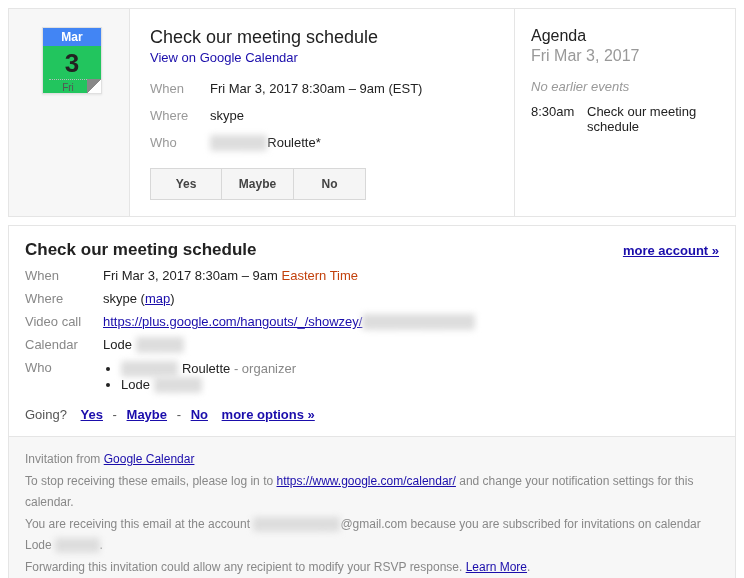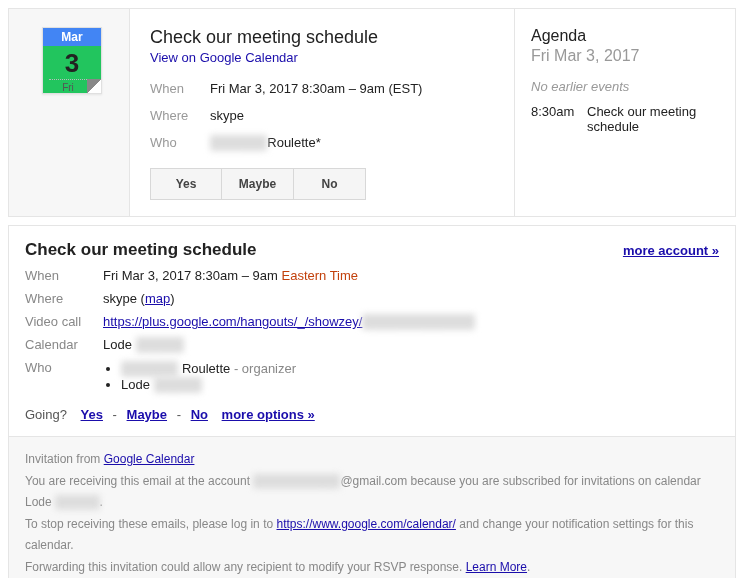--- a/index.html
+++ b/index.html
@@ -320,22 +320,22 @@
     <span class="sep">-</span>
     <a href="#">No</a>
     <a href="#" class="more-opt">more options »</a>
   </div>
 
   <div class="footer">
     <div>
       <span>Invitation from </span><a href="#">Google Calendar</a>
     </div>
     <div>
+      <span>To stop receiving these emails, please log in to </span><a href="#">https://www.google.com/calendar/</a><span> and change your notification settings for this calendar.</span>
+    </div>
+    <div>
       <span>You are receiving this email at the account </span><span class="blur">██████████</span><span>@gmail.com because you are subscribed for invitations on calendar Lode </span><span class="blur">█████</span><span>.</span>
-    </div>
-    <div>
-      <span>To stop receiving these emails, please log in to </span><a href="#">https://www.google.com/calendar/</a><span> and change your notification settings for this calendar.</span>
     </div>
     <div>
       <span>Forwarding this invitation could allow any recipient to modify your RSVP response. </span><a href="#">Learn More</a><span>.</span>
     </div>
   </div>
 </div>
 
 </body></html>

